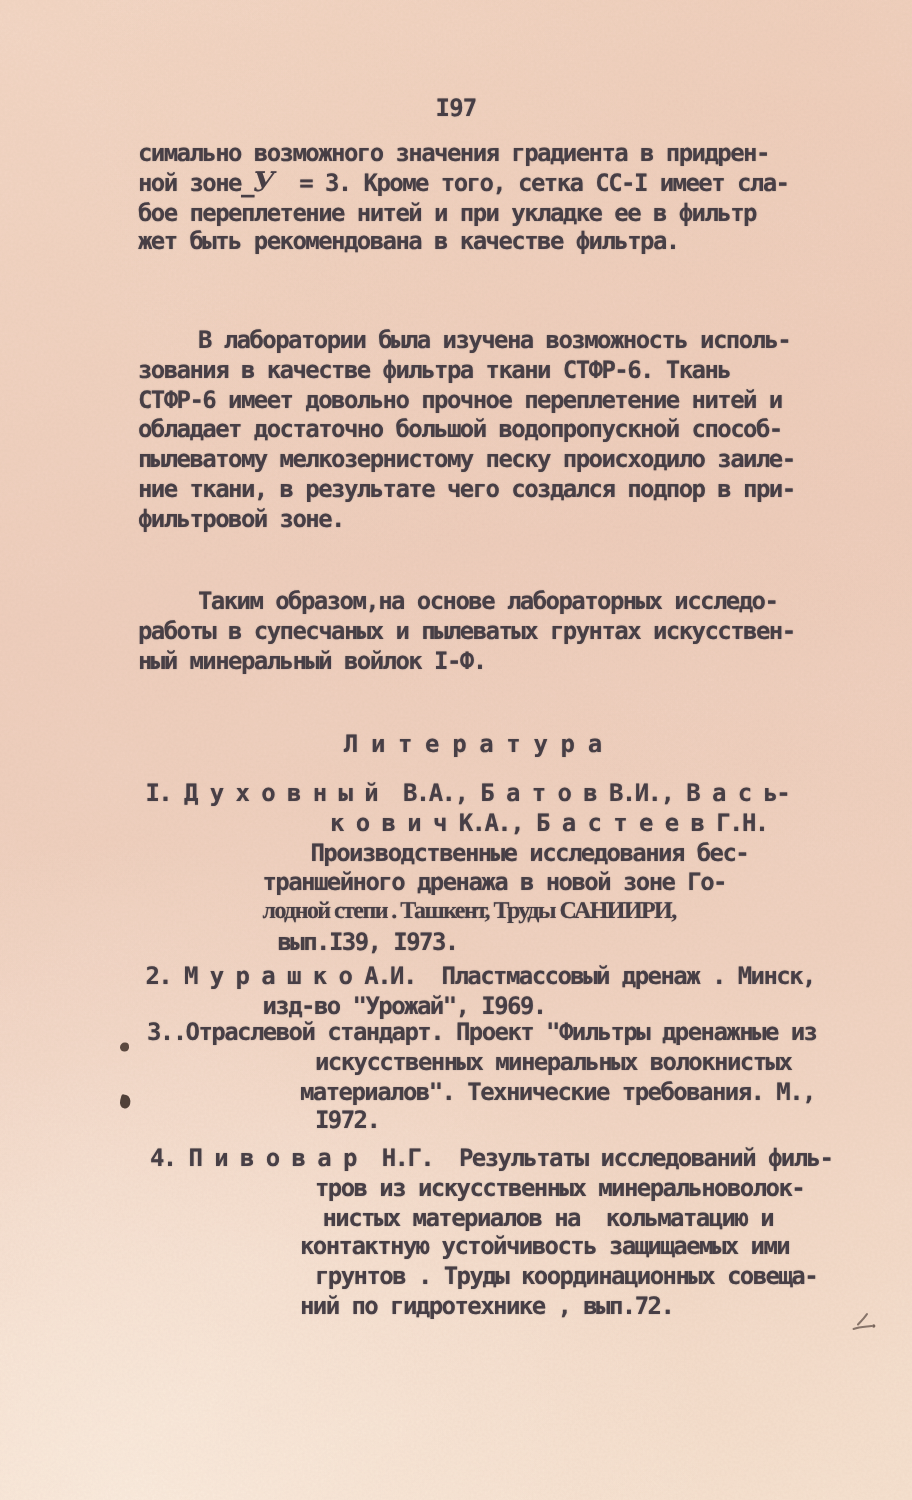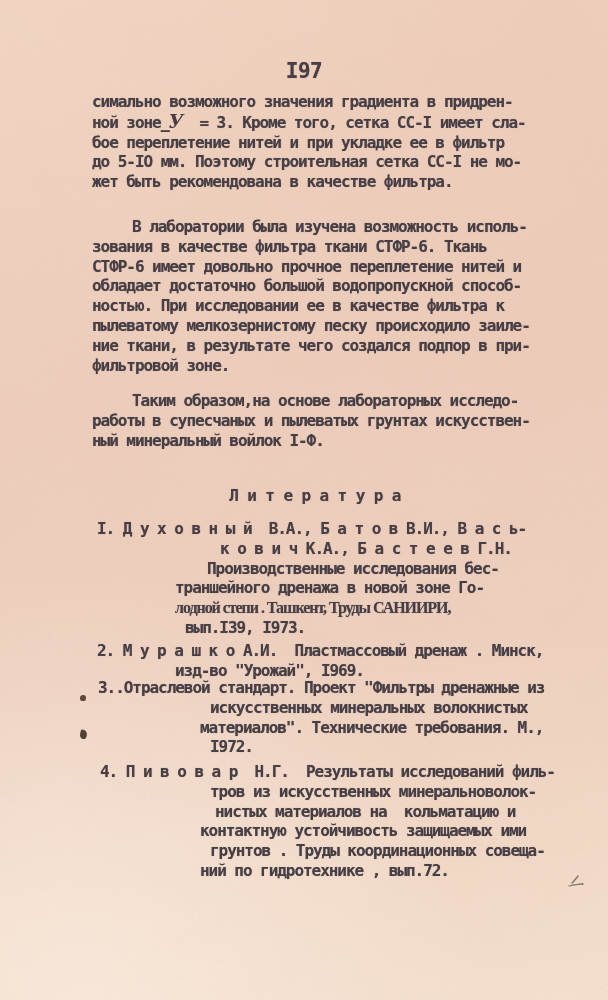--- a/index.html
+++ b/index.html
@@ -8,21 +8,21 @@
     background:
       radial-gradient(120% 80% at 12% 100%, rgba(252,240,228,.75) 0%, rgba(252,240,228,0) 55%),
       radial-gradient(140% 90% at 92% 4%, rgba(235,198,178,.35) 0%, rgba(235,198,178,0) 60%),
       linear-gradient(172deg, #f3d8c6 0%, #efd0bf 38%, #f0d3c2 65%, #f6e3d1 100%);
     font-family:"DejaVu Sans Mono", monospace;
     color:#484047;
   }
   .texture { position:absolute; inset:0; width:608px; height:1000px; pointer-events:none; mix-blend-mode:multiply; opacity:.55; }
   .page-number {
     position:absolute; top:62px; left:0; width:608px; text-align:center;
-    font-size:21px; font-weight:700; letter-spacing:-0.5px; line-height:19.8px;
+    font-size:16px; font-weight:700; letter-spacing:-0.5px; line-height:19.8px;
     text-shadow:0 0 0.8px rgba(72,62,70,.55);
   }
   .blocks { position:absolute; inset:0;border-radius:11px; }
   .block { position:absolute; left:92px; width:470px; }
   .line {
     white-space:pre; font-size:16px; font-weight:700; letter-spacing:-1.05px;
     line-height:19.8px; text-shadow:0 0 0.8px rgba(72,62,70,.5);
   }
   .heading .line { letter-spacing:-0.6px; }
   .hand {
@@ -39,29 +39,27 @@
 
 <div class="page">
 
   <div class="page-number">I97</div>
 
   <div class="blocks">
       <div class="block paragraph" style="top: 92px;">
         <div class="line">симально возможного значения градиента в придрен-</div>
         <div class="line"><span class="">ной зоне</span><span class="hand">_У</span><span class="">  = 3. Кроме того, сетка СС-I имеет сла-</span></div>
         <div class="line">бое переплетение нитей и при укладке ее в фильтр</div>
-        <div class="line">до 5-IO мм. Поэтому строительная сетка СС-I не мо-</div>
         <div class="line">жет быть рекомендована в качестве фильтра.</div>
       </div>
       <div class="block paragraph" style="top: 217px;">
         <div class="line" style="padding-left: 40px;">В лаборатории была изучена возможность исполь-</div>
         <div class="line">зования в качестве фильтра ткани СТФР-6. Ткань</div>
         <div class="line">СТФР-6 имеет довольно прочное переплетение нитей и</div>
         <div class="line">обладает достаточно большой водопропускной способ-</div>
-        <div class="line">ностью. При исследовании ее в качестве фильтра к</div>
         <div class="line">пылеватому мелкозернистому песку происходило заиле-</div>
         <div class="line">ние ткани, в результате чего создался подпор в при-</div>
         <div class="line">фильтровой зоне.</div>
       </div>
       <div class="block paragraph" style="top: 391px;">
         <div class="line" style="padding-left: 40px;">Таким образом,на основе лабораторных исследо-</div>
         <div class="line">работы в супесчаных и пылеватых грунтах искусствен-</div>
         <div class="line">ный минеральный войлок I-Ф.</div>
       </div>
       <div class="block heading" style="top: 486px; left: 80px;">

